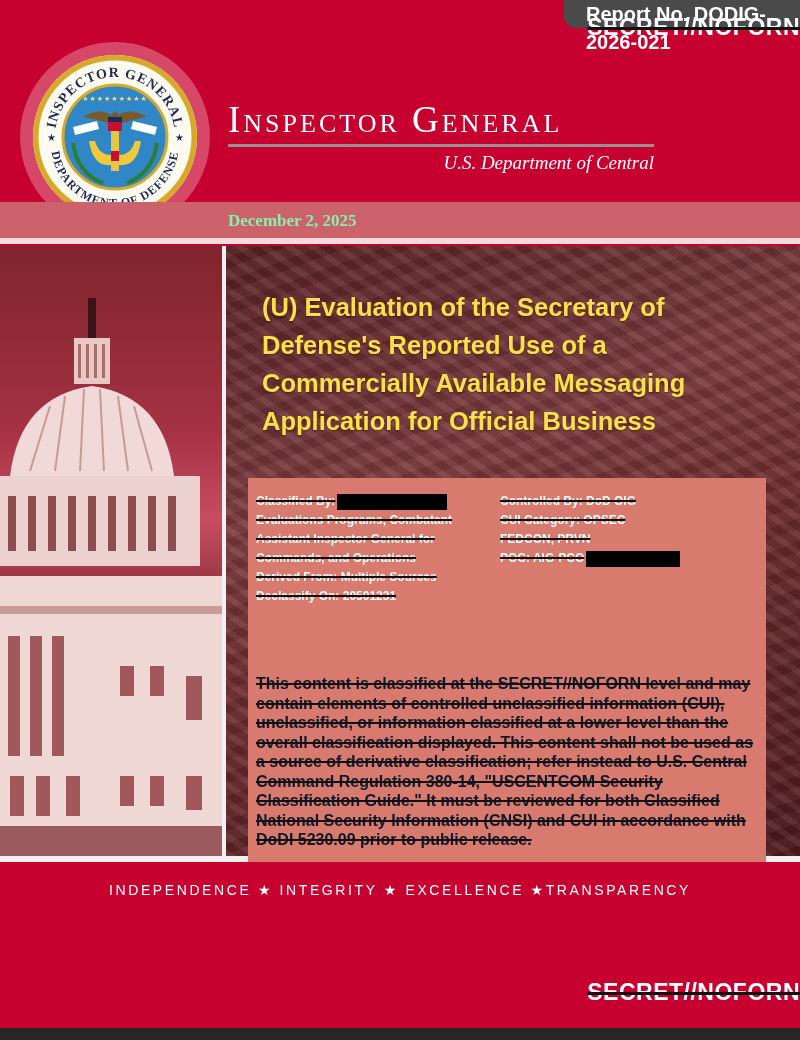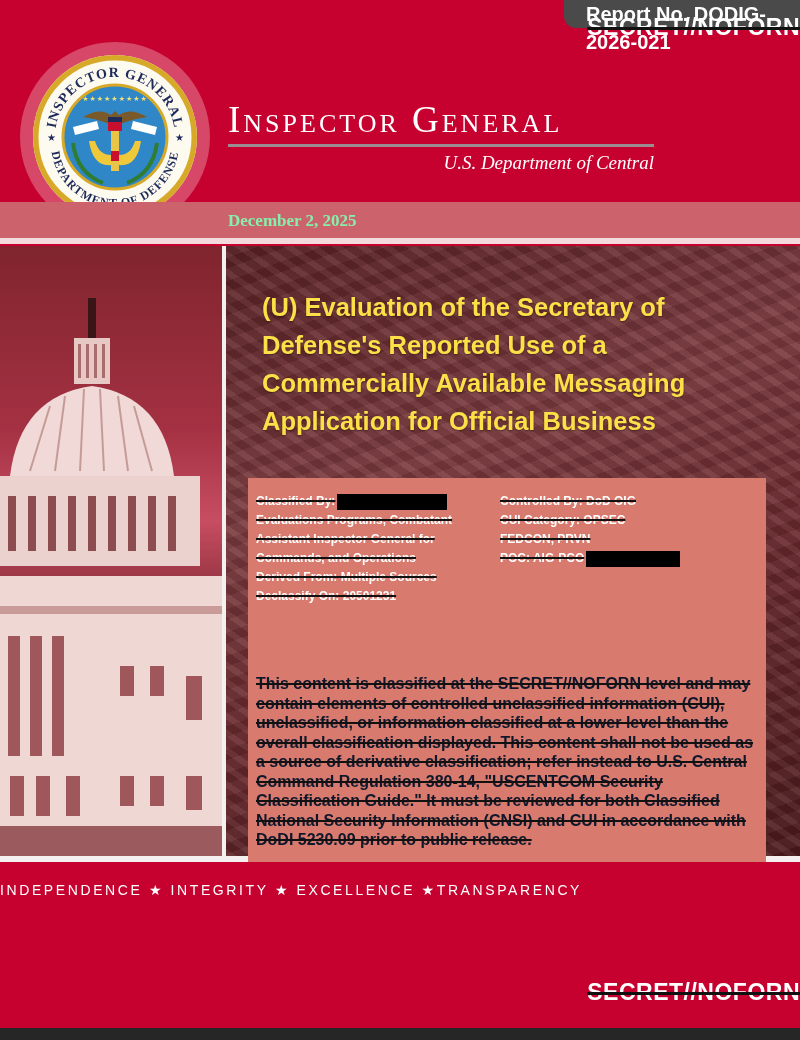--- a/index.html
+++ b/index.html
@@ -114,21 +114,21 @@
   .redact { display: inline-block; background: #000; height: 16px; vertical-align: middle; }
   .redact.a { width: 110px; margin-left: 2px; }
   .redact.b { width: 94px; margin-left: 2px; }
   .cls-para {
     position: absolute; left: 8px; top: 196px; width: 500px;
     color: #0f172a; font-weight: bold; font-size: 16px; line-height: 19.5px;
   }
 
   
   .motto {
-    position: absolute; left: 0; top: 882px; width: 800px; text-align: left;
+    position: absolute; left: 0; top: 882px; width: 800px; text-align: center;
     color: #fff; font-size: 14px; letter-spacing: 2.6px;
   }
 
   
   .bottom-strip { position: absolute; left: 0; top: 1028px; width: 800px; height: 12px; background: #262626; }
 </style>
 </head>
 <body>
 
 <div class="page">

